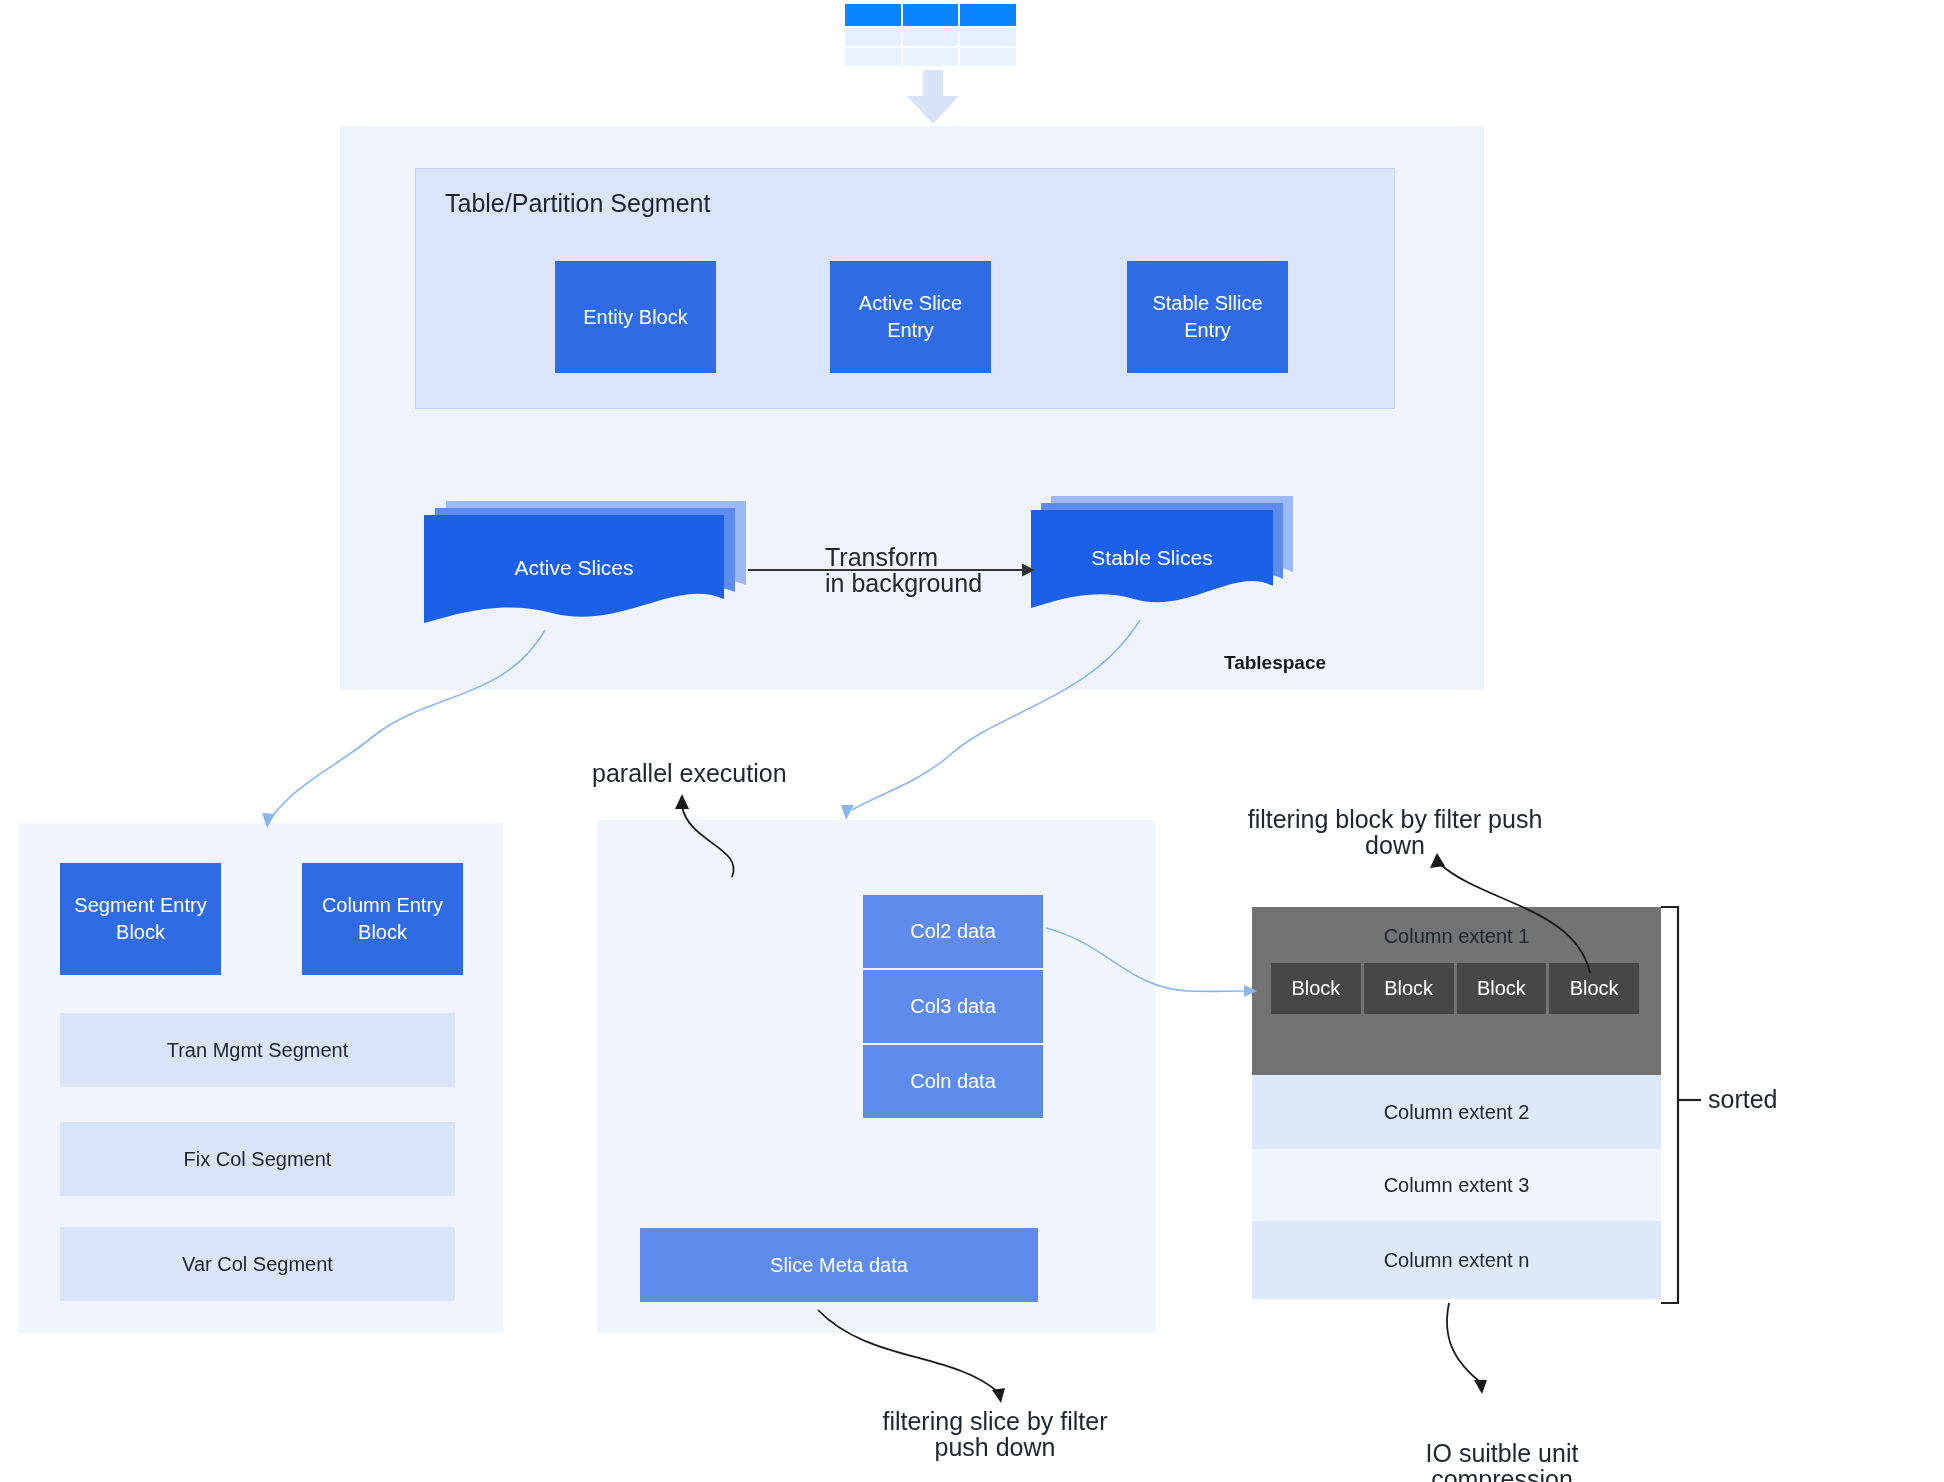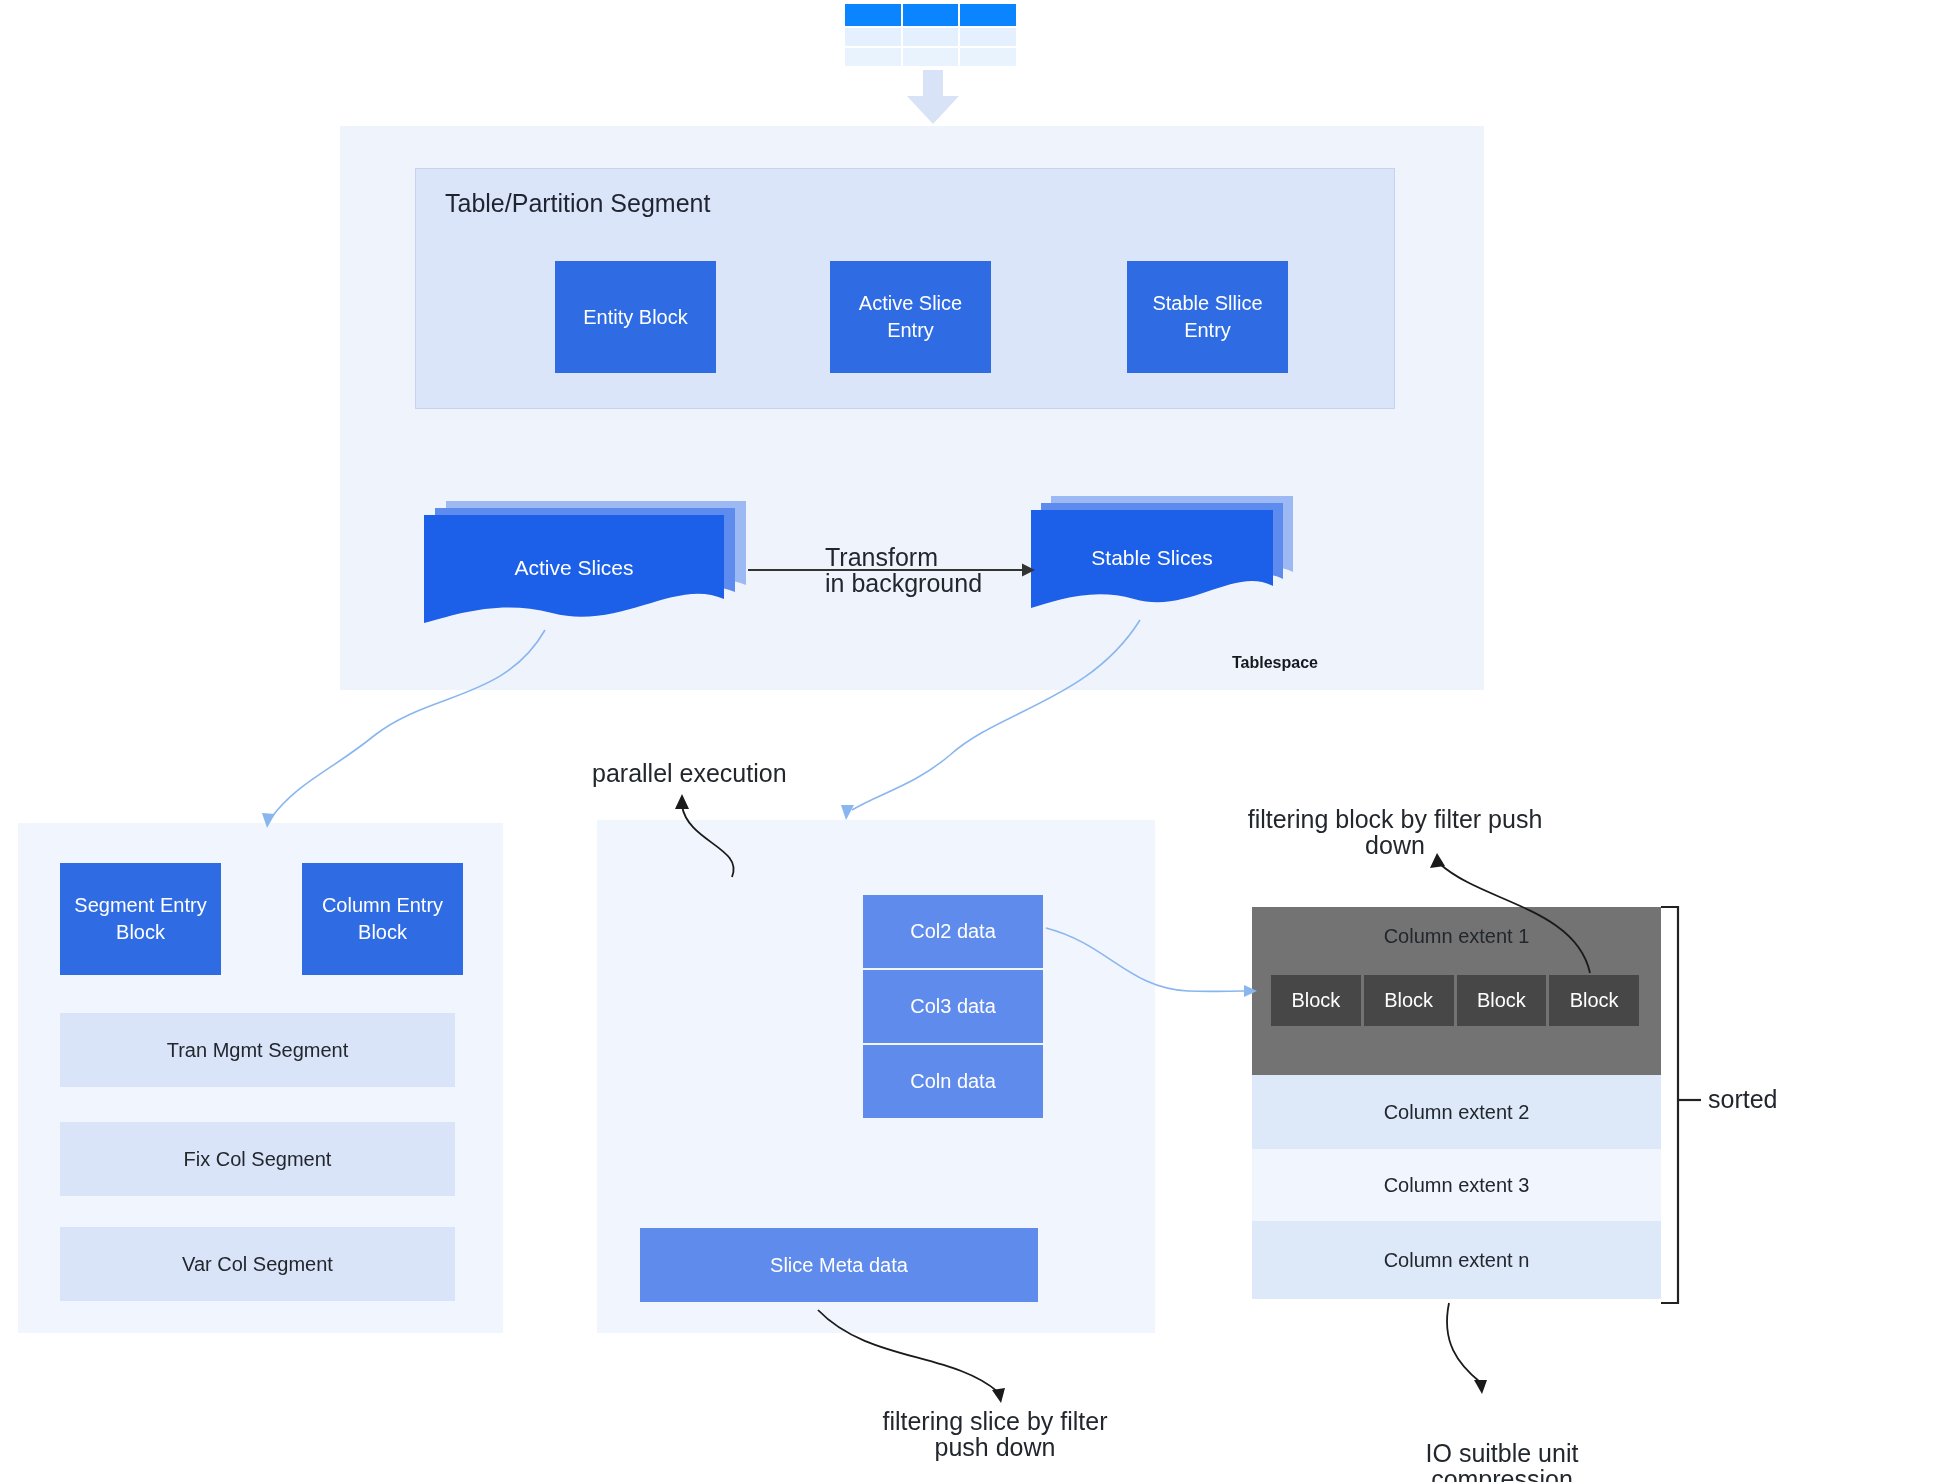--- a/index.html
+++ b/index.html
@@ -50,21 +50,21 @@
       <div class="icon-cell" style="background:#e9f3fd;"></div>
       <div class="icon-cell" style="background:#e9f3fd;"></div>
     </div>
   </div>
 
   <svg class="abs" style="left:899px;top:70px;" width="68" height="54">
     <path d="M24 0 h20 v26 h16 l-26 28 -26 -28 h16 z" fill="#d8e3f7"></path>
   </svg>
 
   <div class="abs" style="left:340px;top:126px;width:1144px;height:564px;background:#eff4fc;"></div>
-  <div class="label" style="left:1195px;top:650px;width:160px;font-weight:bold;font-size:16px;text-align:center;color:#14181f;">Tablespace</div>
+  <div class="label" style="left:1195px;top:650px;width:160px;font-weight:bold;font-size:19px;text-align:center;color:#14181f;">Tablespace</div>
 
   <div class="abs" style="left:415px;top:168px;width:980px;height:241px;background:#dbe5f9;border:1px solid #c7d3ee;box-sizing:border-box;"></div>
   <div class="label" style="left:445px;top:190px;color:#1f2430;">Table/Partition Segment</div>
 
   <div class="blue-block" style="left:555px;top:261px;">Entity Block</div>
   <div class="blue-block" style="left:830px;top:261px;">Active Slice Entry</div>
   <div class="blue-block" style="left:1127px;top:261px;">Stable Sllice Entry</div>
 
   <svg class="abs" style="left:424px;top:498px;" width="332" height="144">
     <path transform="translate(22,3)" fill="#9db9f4" d="M0 0H300V84C252 62 196 116 128 98C76 84 30 100 0 108Z"></path>
@@ -94,21 +94,21 @@
   <div class="cell-col" style="left:863px;top:895px;width:180px;">
     <div class="cell">Col2 data</div>
     <div class="cell">Col3 data</div>
     <div class="cell">Coln data</div>
   </div>
   <div class="cell" style="position:absolute;left:640px;top:1228px;width:398px;height:74px;">Slice Meta data</div>
 
   <div class="abs" style="left:1252px;top:907px;width:409px;">
     <div class="section" style="height:168px;background:#737373;">
       <div class="section-label" style="margin-top:18px;">Column extent 1</div>
-      <div class="block-row" style="left:19px;top:68px;width:368px;">
+      <div class="block-row" style="left:19px;top:56px;width:368px;">
         <div class="dark-block">Block</div>
         <div class="dark-block">Block</div>
         <div class="dark-block">Block</div>
         <div class="dark-block">Block</div>
       </div>
     </div>
     <div class="section" style="height:74px;background:#dde8f8;align-items:center;">
       <div class="section-label">Column extent 2</div>
     </div>
     <div class="section" style="height:72px;background:#f0f5fe;align-items:center;">

